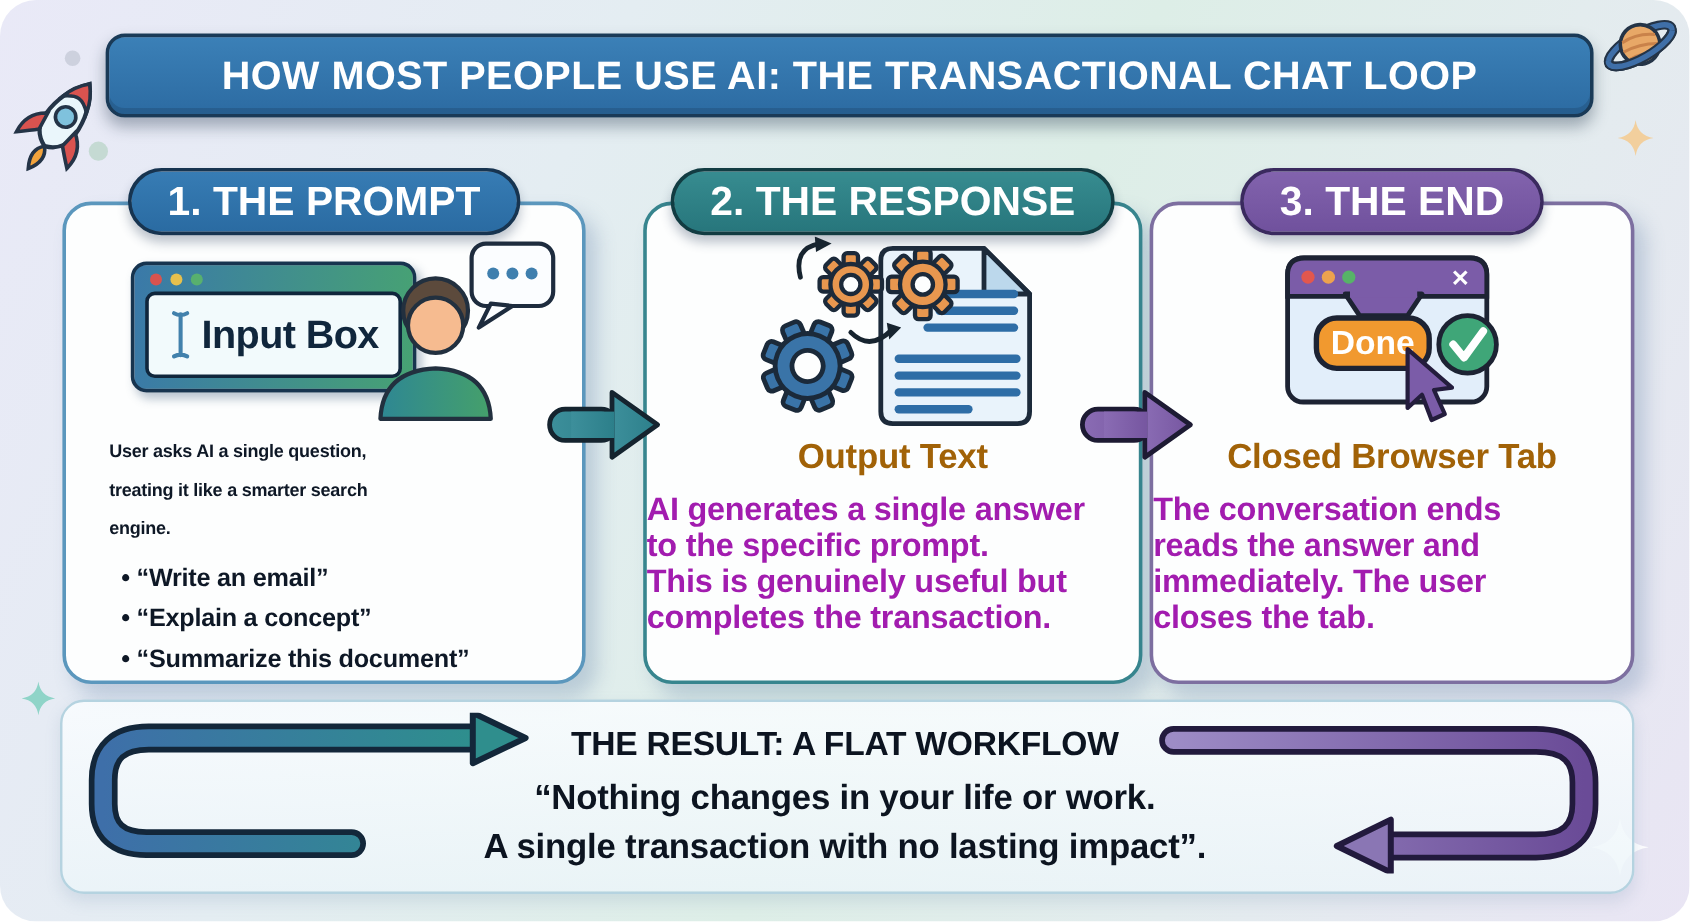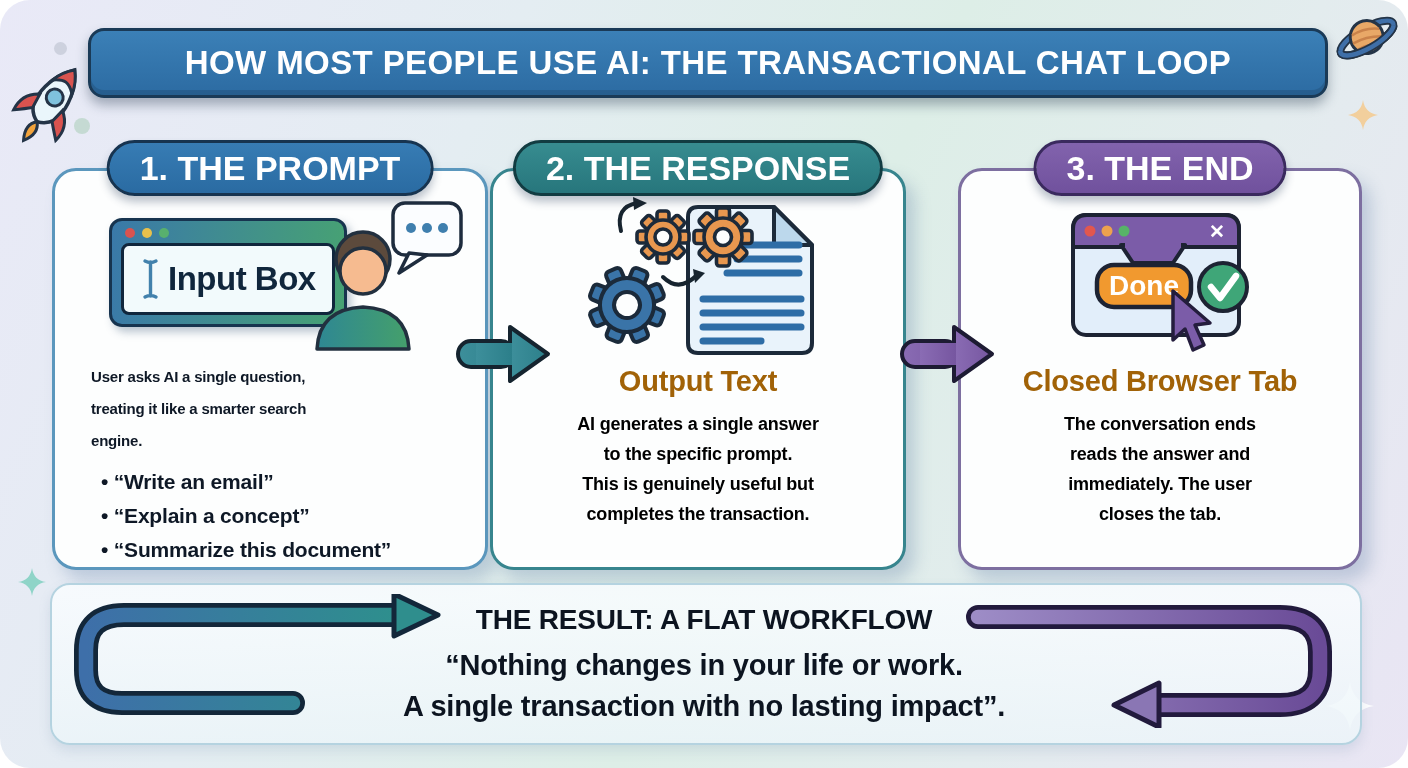--- a/index.html
+++ b/index.html
@@ -8,21 +8,21 @@
   
   .title-banner{position:absolute;left:88px;top:28px;width:1234px;height:64px;
     background:linear-gradient(180deg,#3b80b7,#2c6ba2);border:3px solid #1a3a57;border-radius:16px;
     display:flex;align-items:center;justify-content:center;
     box-shadow:0 7px 12px rgba(25,45,70,.35), inset 0 -5px 0 rgba(0,0,0,.12);}
   .title-banner span{color:#fff;font-size:33px;font-weight:800;letter-spacing:.4px;white-space:nowrap;text-align:center;}
   
   .card{position:absolute;top:168px;height:396px;background:#fdfefe;border-radius:24px;
     box-shadow:9px 11px 16px rgba(96,125,165,.30);}
   .card1{left:52px;width:430px;border:3px solid #5b97bd;}
-  .card2{left:490px;width:410px;border:3px solid #37858e;text-decoration:underline;}
+  .card2{left:536px;width:410px;border:3px solid #37858e;text-decoration:underline;}
   .card3{left:958px;width:398px;border:3px solid #7d6fa0;}
   .badge{position:absolute;top:-31px;left:50%;transform:translateX(-50%);height:50px;
     display:flex;align-items:center;padding:0 30px;border-radius:28px;color:#fff;
     font-size:34px;font-weight:800;white-space:nowrap;box-shadow:0 6px 9px rgba(35,55,85,.30);}
   .badge1{background:linear-gradient(180deg,#377cb4,#2a6ba2);border:3px solid #173450;}
   .badge2{background:linear-gradient(180deg,#378c90,#27767c);border:3px solid #123c42;}
   .badge3{background:linear-gradient(180deg,#8263ad,#70519d);border:3px solid #3a2a5e;}
   
   .win1{position:absolute;left:54px;top:47px;width:232px;height:103px;border-radius:13px;
     border:3.5px solid #17344f;background:linear-gradient(95deg,#3a79a9 0%,#47a273 100%);
@@ -33,22 +33,22 @@
     border:3.5px solid #10263c;border-radius:8px;display:flex;align-items:center;padding-left:18px;gap:9px;}
   .win1-input span{font-size:33px;font-weight:800;color:#10263c;letter-spacing:-.5px;white-space:nowrap;}
   .icon-svg{position:absolute;}
   
   .desc1{position:absolute;left:36px;top:190px;width:372px;color:#0e1826;
     font-size:15px;font-weight:700;line-height:32px;letter-spacing:-.2px;}
   .bullets{position:absolute;left:46px;top:294px;color:#0e1826;font-size:21px;font-weight:700;line-height:34px;letter-spacing:-.2px;}
   .bullets div{white-space:nowrap;}
   .card-heading{position:absolute;left:0;right:0;top:194px;text-align:center;color:#a16207;
     font-size:29px;font-weight:800;letter-spacing:-.2px;}
-  .card-desc{position:absolute;left:0;right:0;top:238px;text-align:center;color:#000000;
-    font-size:18px;font-weight:700;line-height:30px;letter-spacing:-.2px;}
+  .card-desc{position:absolute;left:0;right:0;top:238px;color:#a21caf;
+    font-size:27px;font-weight:700;line-height:30px;letter-spacing:-.2px;}
   
   .step-arrow{position:absolute;top:322px;width:100px;height:64px;}
   .step-arrow.a1{left:452px;} .step-arrow.a2{left:896px;}
   
   .result-box{position:absolute;left:50px;top:583px;width:1308px;height:158px;border-radius:20px;
     background:linear-gradient(180deg,rgba(250,253,255,.85),rgba(236,245,249,.82));
     border:2.5px solid #b5d3e0;box-shadow:0 6px 12px rgba(110,140,170,.18);}
   .result-title{position:absolute;left:0;right:0;top:604px;text-align:center;color:#0c1420;
     font-size:28px;font-weight:800;letter-spacing:-.2px;}
   .quote-line1{position:absolute;left:0;right:0;top:649px;text-align:center;color:#0c1420;

